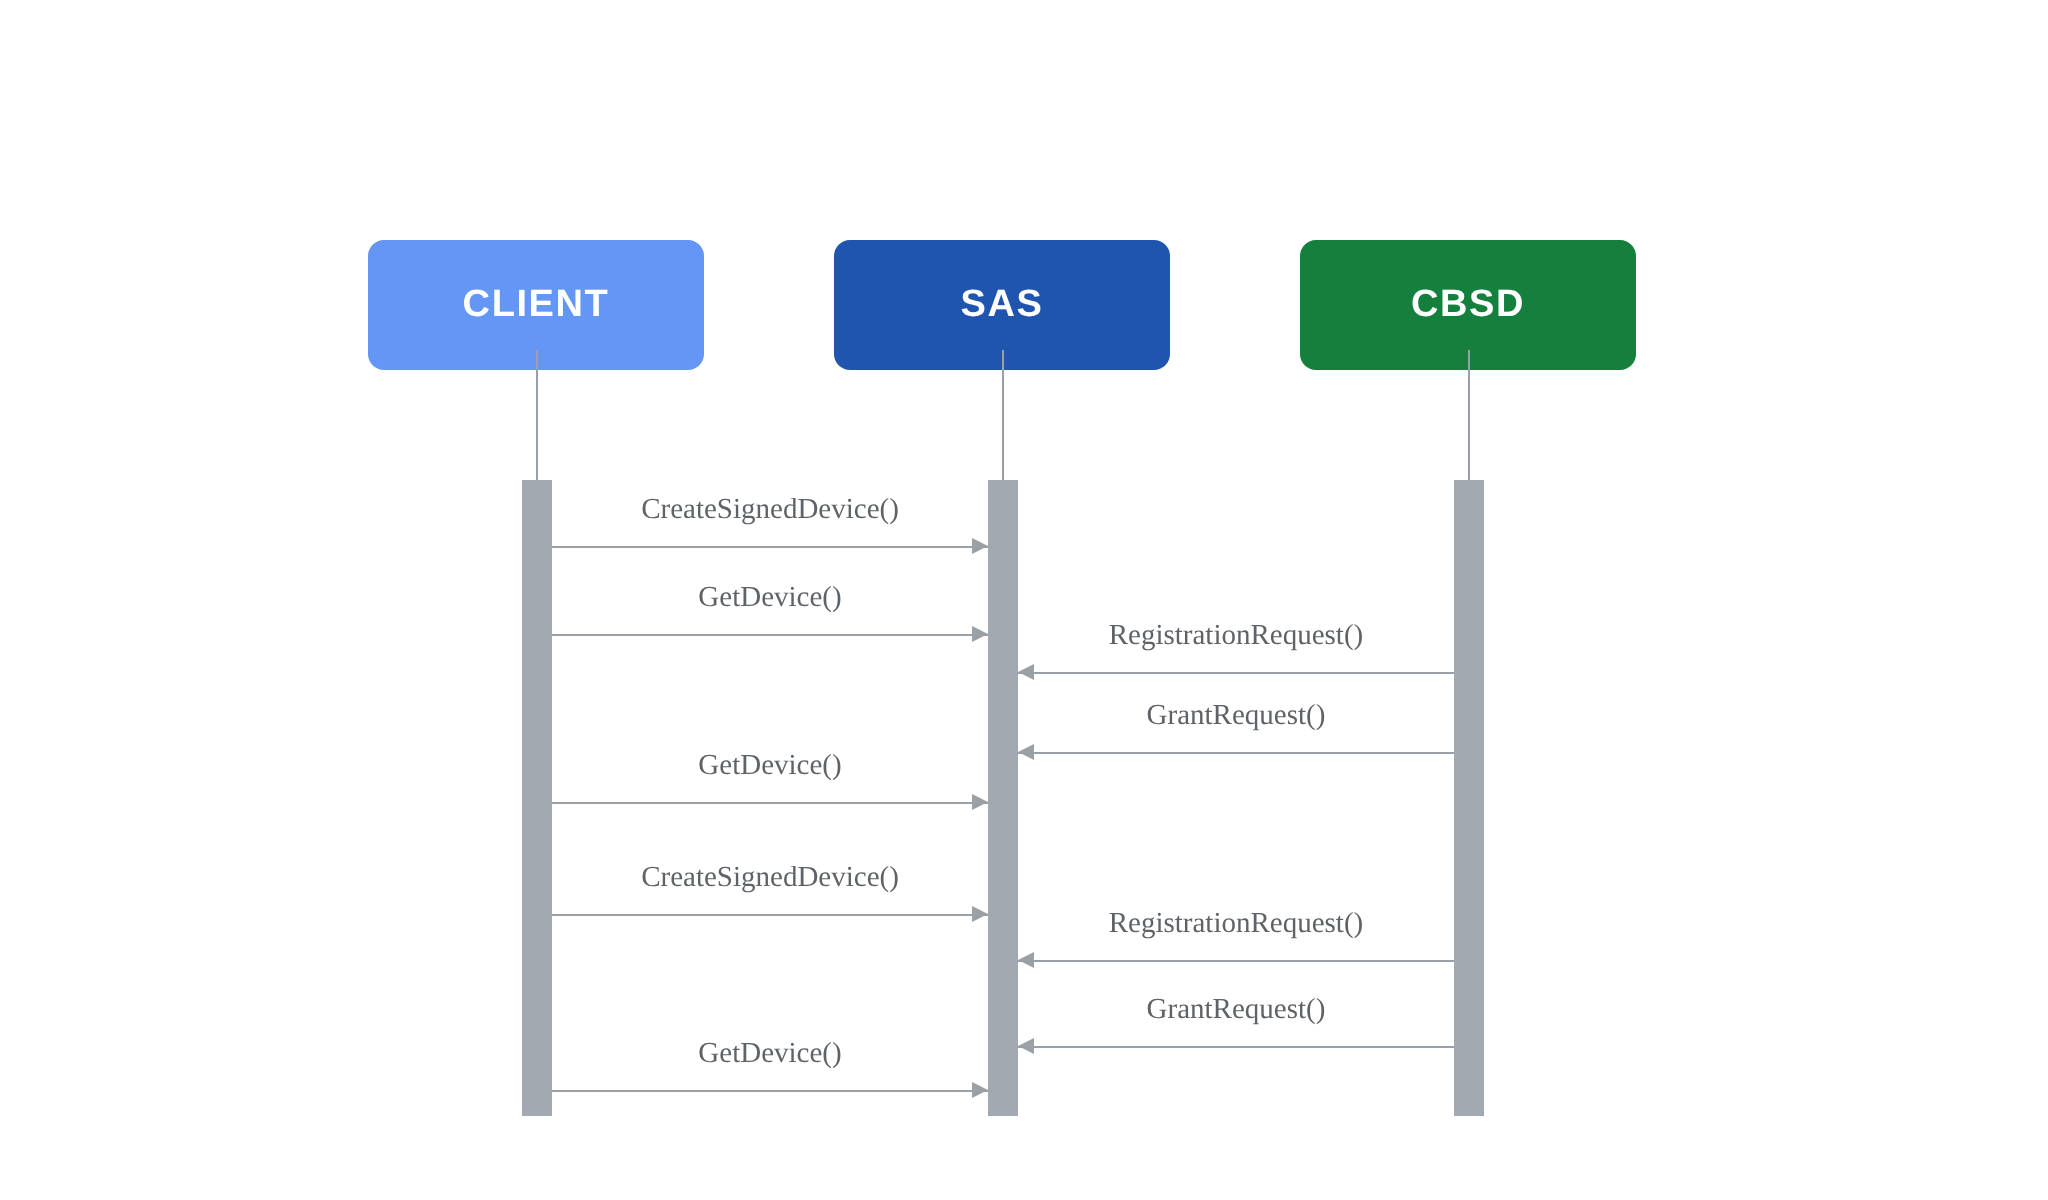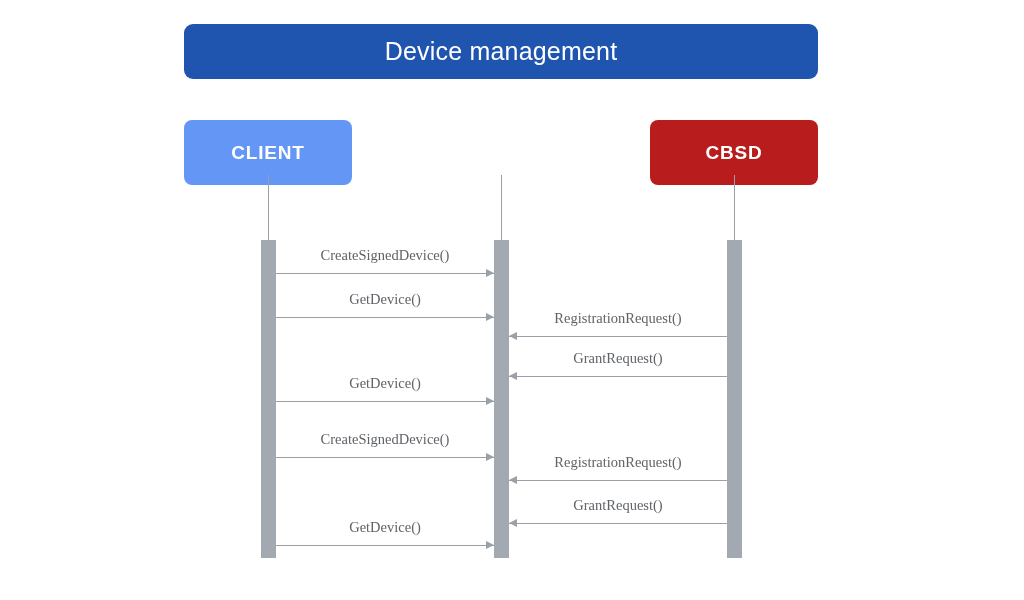--- a/index.html
+++ b/index.html
@@ -125,28 +125,28 @@
     font-size: 14.5px;
     font-family: Liberation Serif, serif;
     white-space: nowrap;
   }
 </style>
 </head>
 <body>
 
 <div id="diagram-root">
 
-  <div class="title-bar">
-    <span class="title-text">Device management</span>
-  </div>
 
   <div class="participant p-client" style="background: rgb(100, 150, 245);">
     <span class="p-label">CLIENT</span>
   </div>
-  <div class="participant p-cbsd" style="background: #b91c1c;">
+  <div class="participant p-sas" style="background: rgb(31, 85, 175);">
+    <span class="p-label">SAS</span>
+  </div>
+  <div class="participant p-cbsd" style="background: #15803d;">
     <span class="p-label">CBSD</span>
   </div>
 
   <div class="lifeline ll-client"></div>
   <div class="lifeline ll-sas"></div>
   <div class="lifeline ll-cbsd"></div>
 
   <div class="activation act-client"></div>
   <div class="activation act-sas"></div>
   <div class="activation act-cbsd"></div>

